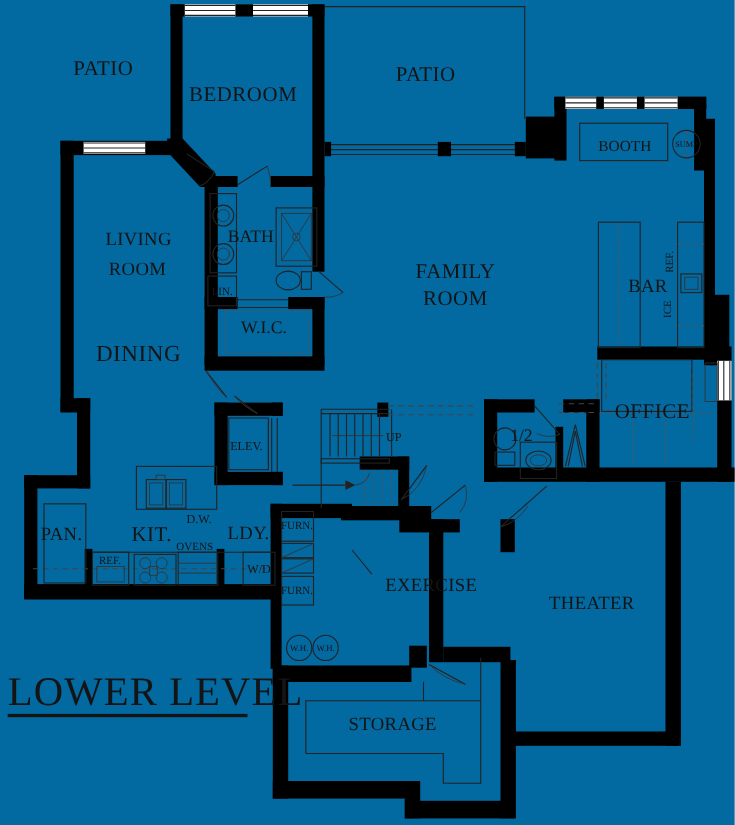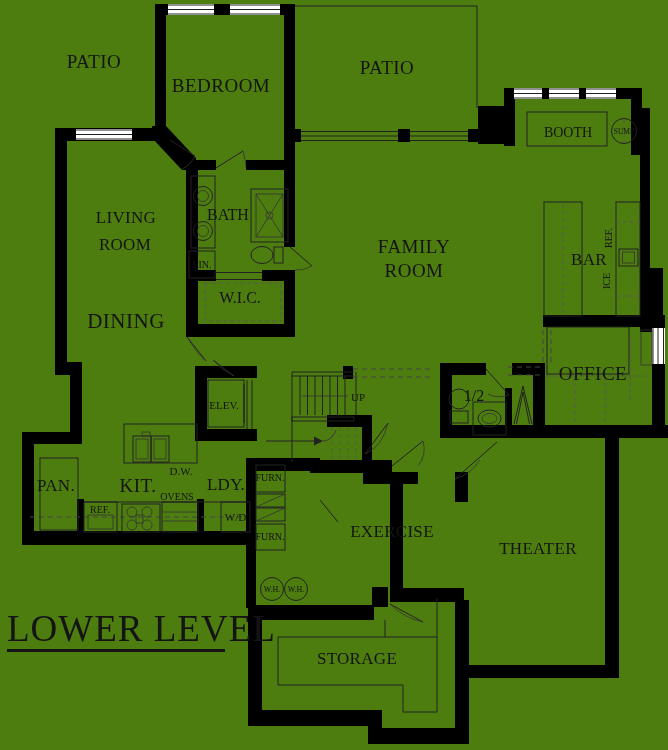--- a/index.html
+++ b/index.html
@@ -1,16 +1,16 @@
 <!DOCTYPE html>
 <html><head>
 <meta charset="utf-8">
 <style>
   html,body{margin:0;padding:0;background:#ffffff;}
-  .plan{position:relative;width:668px;height:750px;background:#4d7c0f;overflow:hidden;}
+  .plan{position:relative;width:668px;height:750px;background:#0369a1;overflow:hidden;}
   svg{position:absolute;left:0;top:0;}
   text{font-family:"Liberation Serif",serif;fill:#141414;}
   .wall{fill:#000;}
   .win{fill:#fff;}
   .hl{stroke:#222;stroke-width:1;fill:none;}
   .hl2{stroke:#333;stroke-width:0.8;fill:none;}
   .dash{stroke:#444;stroke-width:1;fill:none;stroke-dasharray:5,4;}
   .dash2{stroke:#555;stroke-width:0.8;fill:none;stroke-dasharray:4,3;}
   .t21{font-size:21px;letter-spacing:.5px;}
   .t19{font-size:19px;letter-spacing:.5px;}

